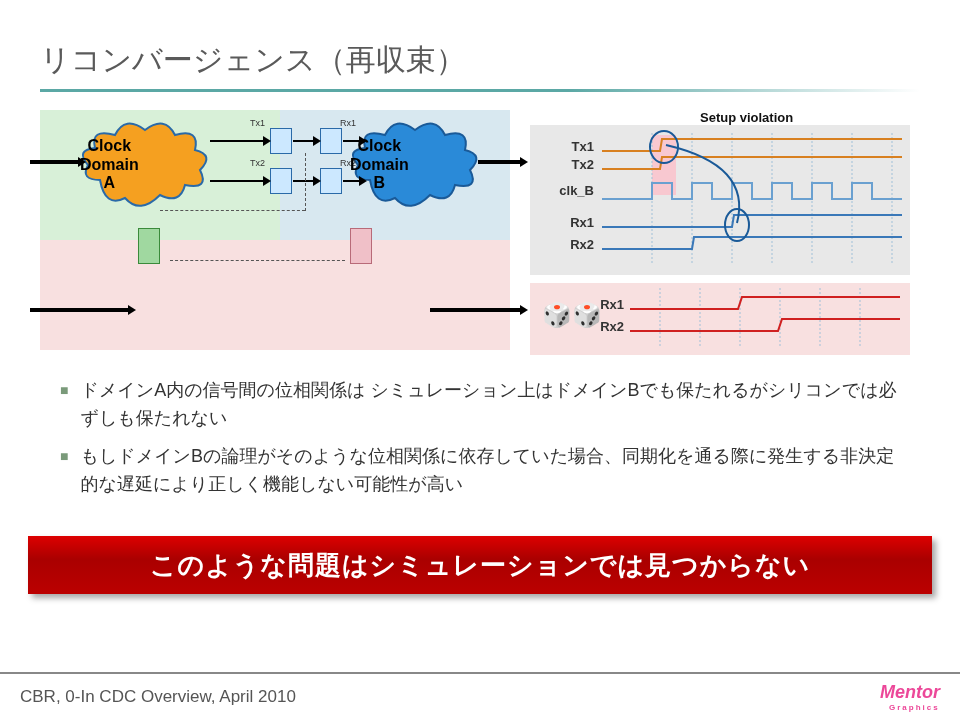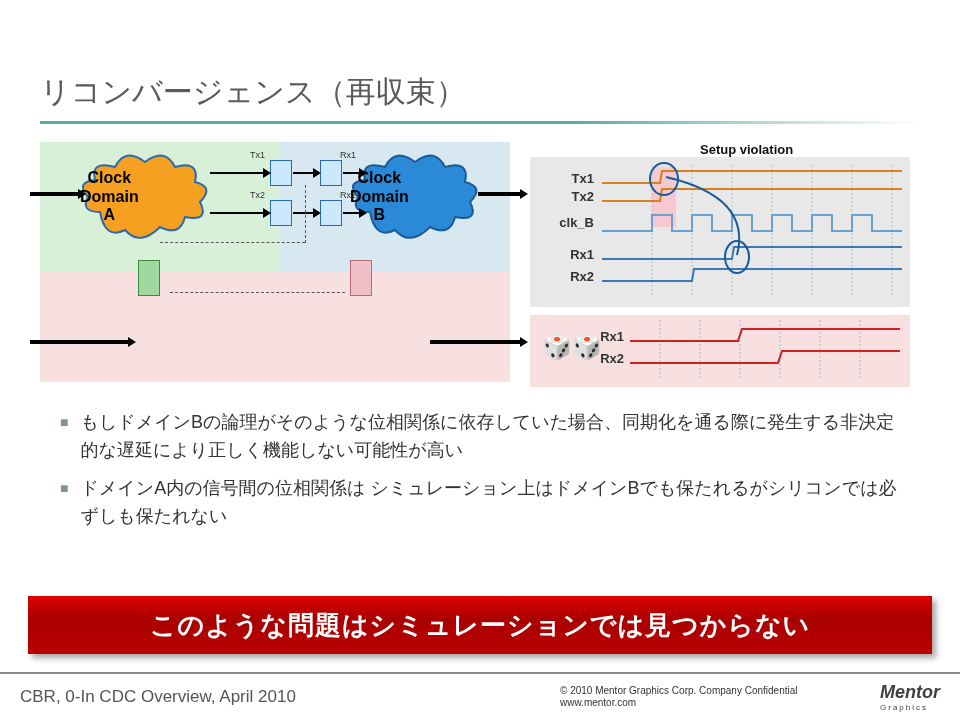--- a/index.html
+++ b/index.html
@@ -1,17 +1,17 @@
 <!DOCTYPE html>
 <html><head>
 <meta charset="utf-8">
 <style>
   * { box-sizing: border-box; margin: 0; padding: 0; }
   body { width: 960px; height: 720px; background: #fff; font-family: Arial, "Hiragino Sans", "Meiryo", sans-serif; position: relative; overflow: hidden; }
-  .slide { padding: 20px 40px 0 40px; margin-top: 32px; }
+  .slide { padding: 20px 40px 0 40px; }
   .title { font-size: 30px; color: #5a5a5a; font-weight: normal; padding: 20px 0 8px 0; }
   .rule { height: 3px; background: linear-gradient(to right, #5ba8a5 0%, #5ba8a5 60%, #fff 100%); margin-bottom: 18px; }
   .diagrams { display: flex; gap: 20px; align-items: flex-start; }
   .diagram-left { position: relative; width: 470px; height: 240px; }
   .bg-a { position: absolute; left: 0; top: 0; width: 240px; height: 130px; background: #d8f0d8; }
   .bg-b { position: absolute; left: 240px; top: 0; width: 230px; height: 130px; background: #d8e8f0; }
   .bg-c { position: absolute; left: 0; top: 130px; width: 470px; height: 110px; background: #f8e0e0; }
   .cloud { position: absolute; border-radius: 50% / 60%; display: flex; align-items: center; justify-content: flex-start; text-align: center; font-weight: bold; font-size: 16px; color: #000; line-height: 1.15; }
   .cloud svg { position: absolute; inset: 0; width: 100%; height: 100%; }
   .cloud span { position: relative; z-index: 1; }
@@ -31,27 +31,27 @@
   .timing1 { position: relative; width: 380px; height: 150px; background: #e8e8e8; margin-bottom: 8px; }
   .violation-label { position: absolute; top: -18px; left: 190px; font-size: 13px; font-weight: bold; color: #111; }
   .tl { position: absolute; left: 14px; font-size: 13px; font-weight: bold; color: #333; text-align: right; width: 50px; }
   .wave { position: absolute; left: 72px; right: 10px; }
   .highlight-rect { position: absolute; background: #f8c8d0; }
   .timing2 { position: relative; width: 380px; height: 72px; background: #f8e0e0; }
   .dice { position: absolute; left: 12px; top: 18px; font-size: 24px; }
   .bullets { margin-top: 22px; padding: 0 20px; }
   .bullets li { list-style: none; font-size: 18px; color: #333; line-height: 1.55; margin-bottom: 10px; display: flex; }
   .bullets li::before { content: '■'; color: #7a9a7a; margin-right: 12px; font-size: 14px; margin-top: 3px; }
-  .redbar { position: absolute; left: 28px; right: 28px; top: 596px; height: 58px; background: linear-gradient(to bottom, #d00 0%, #a00 40%, #b00 100%); box-shadow: 4px 4px 6px rgba(0,0,0,0.35); display: flex; align-items: center; justify-content: center; }
+  .redbar { position: absolute; left: 28px; right: 28px; top: 536px; height: 58px; background: linear-gradient(to bottom, #d00 0%, #a00 40%, #b00 100%); box-shadow: 4px 4px 6px rgba(0,0,0,0.35); display: flex; align-items: center; justify-content: center; }
   .redbar span { color: #fff; font-size: 26px; font-weight: bold; letter-spacing: 1px; }
   .footer { position: absolute; left: 0; right: 0; bottom: 0; height: 48px; border-top: 2px solid #888; display: flex; align-items: center; justify-content: space-between; padding: 0 20px; }
   .footer-left { font-size: 17px; color: #555; }
   .footer-center { font-size: 10px; color: #333; line-height: 1.2; position: absolute; left: 560px; }
-  .footer-right { font-weight: bold; font-style: italic; font-size: 18px; color: #404040; position: absolute; right: 20px; }
-  .footer-right small { display: block; font-size: 8px; font-weight: normal; font-style: normal; letter-spacing: 2px; }
+  .footer-right { font-weight: bold; font-style: italic; font-size: 18px; color: #ec4899; position: absolute; right: 20px; }
+  .footer-right small { display: block; font-size: 8px; font-weight: bold; font-style: normal; letter-spacing: 2px; margin-left: 9px; }
   .clkline { stroke: #6aa0d0; stroke-width: 2; fill: none; }
   .sigline { stroke-width: 2; fill: none; }
 </style>
 </head>
 <body>
 
 <div class="slide">
   <div class="title">リコンバージェンス（再収束）</div>
   <div class="rule"></div>
 
@@ -159,35 +159,31 @@
           </g>
           <path class="sigline" stroke="#d02020" d="M0,26 L108,26 L112,14 L270,14"></path>
           <path class="sigline" stroke="#d02020" d="M0,48 L148,48 L152,36 L270,36"></path>
         </svg>
       </div>
     </div>
   </div>
 
   <ul class="bullets">
     <li>
-        <span>もしドメインBの論理がそのような位相関係に依存していた場合、同期化を通る際に発生する非決定的な遅延により正しく機能しない可能性が高い</span>
+        <span>ドメインA内の信号間の位相関係は シミュレーション上はドメインBでも保たれるがシリコンでは必ずしも保たれない</span>
       </li>
     <li>
-        <span>ドメインA内の信号間の位相関係は シミュレーション上はドメインBでも保たれるがシリコンでは必ずしも保たれない</span>
+        <span>もしドメインBの論理がそのような位相関係に依存していた場合、同期化を通る際に発生する非決定的な遅延により正しく機能しない可能性が高い</span>
       </li>
   </ul>
 </div>
 
 <div class="redbar">
   <span>このような問題はシミュレーションでは見つからない</span>
 </div>
 
 <div class="footer">
   <div class="footer-left">CBR, 0-In CDC Overview, April 2010</div>
-  <div class="footer-center">
-    <div>© 2010 Mentor Graphics Corp. Company Confidential</div>
-    <div>www.mentor.com</div>
-  </div>
   <div class="footer-right">
     <span>Mentor</span>
     <small>Graphics</small>
   </div>
 </div>
 
 </body></html>

